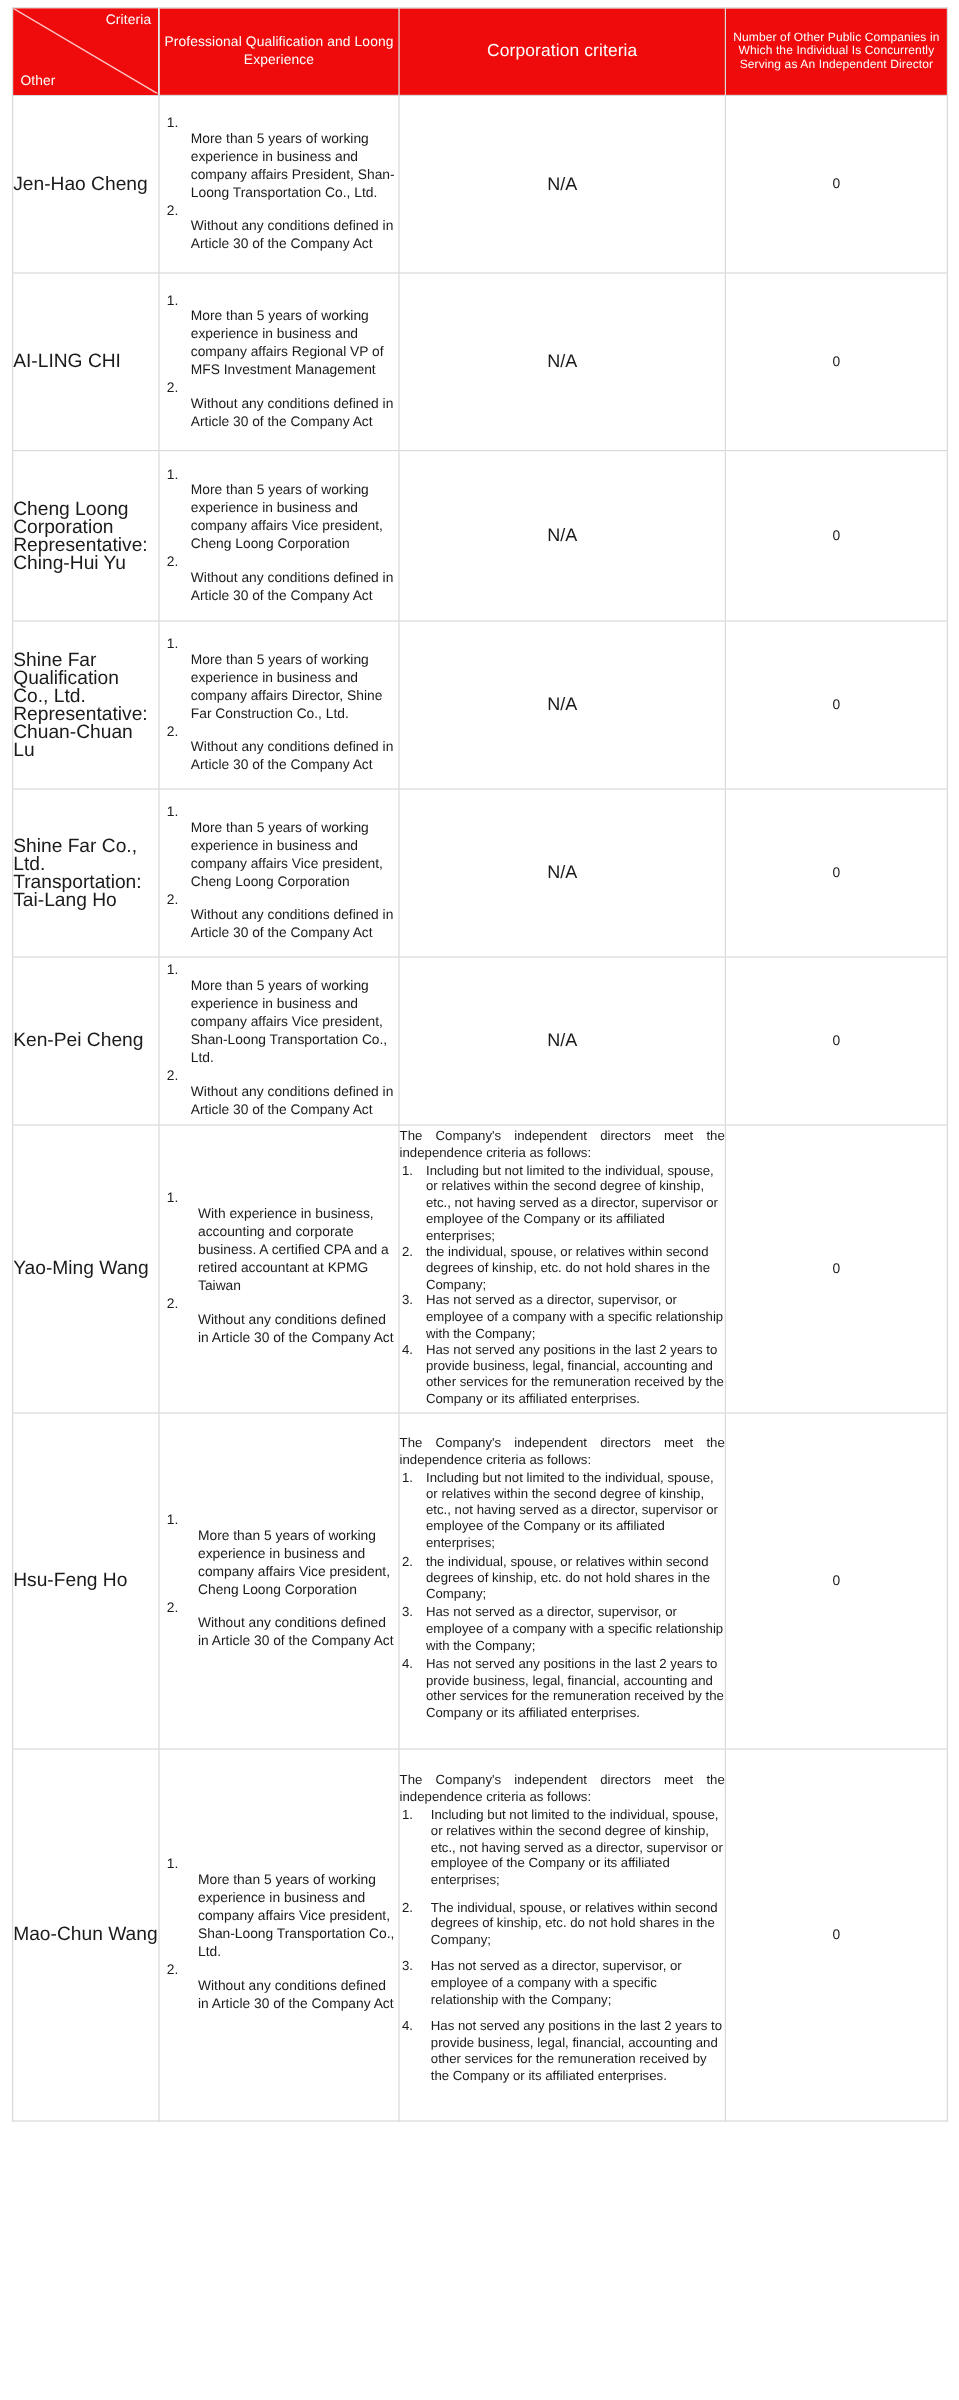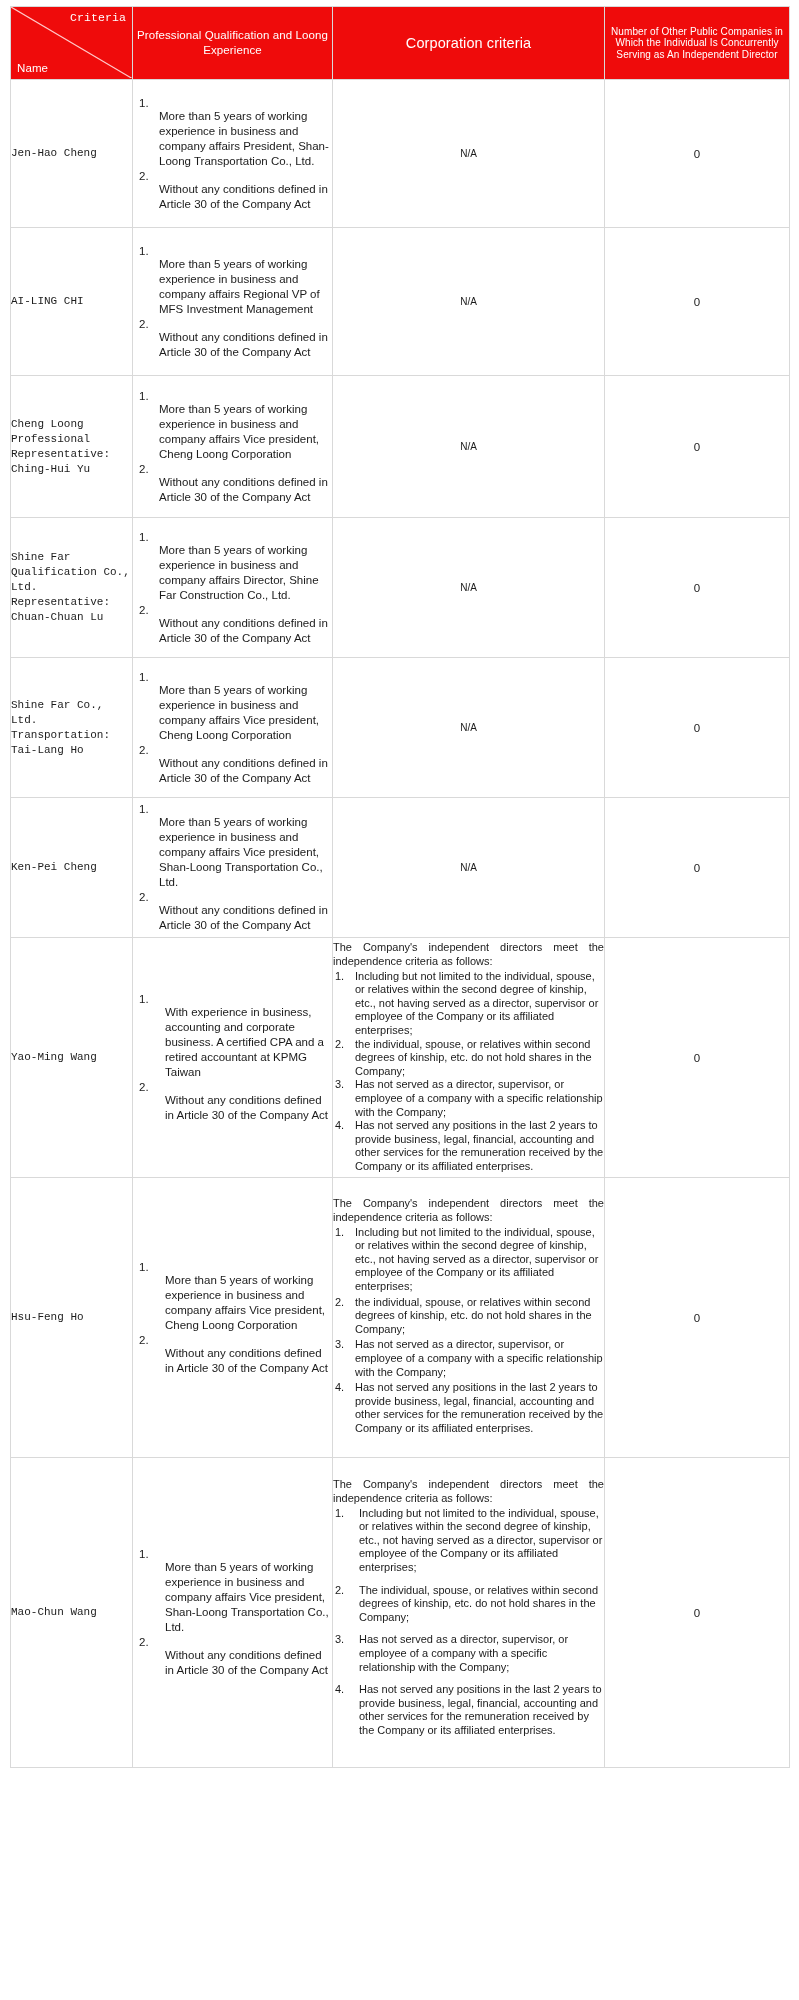--- a/index.html
+++ b/index.html
@@ -45,21 +45,20 @@
   th.h-diag .diag-line {
     position: absolute;
     left: 0; top: 0; right: 0; bottom: 0;
   }
   th.h-diag .crit {
     position: absolute;
     top: 4px;
     right: 6px;
     font-size: 11.5px;
     line-height: 13px;
-    font-family: Liberation Mono, monospace;
   }
   th.h-diag .nm {
     position: absolute;
     bottom: 4px;
     left: 6px;
     font-size: 11.5px;
     line-height: 13px;
   }
   th.h-prof {
     font-size: 11.5px;
@@ -77,42 +76,41 @@
     padding: 4px 5px;
   }
   
   col.c-name  { width: 122px; }
   col.c-prof  { width: 200px; }
   col.c-indep { width: 272px; }
   col.c-num   { width: 185px; }
 
   
   td.c-name {
-    font-size: 11px;
+    font-size: 16px;
     line-height: 15px;
     color: #1b1b1b;
     padding: 6px 8px 6px 9px;
     vertical-align: middle;
-    font-family: Liberation Mono, monospace;
   }
   td.c-prof {
     padding: 7px 6px 7px 4px;
     vertical-align: middle;
   }
   td.c-indep {
     padding: 6px 6px 6px 6px;
     vertical-align: top;
     font-size: 11px;
     line-height: 13.6px;
     color: #1b1b1b;
   }
   td.c-indep.na {
     vertical-align: middle;
     text-align: center;
-    font-size: 10px;
+    font-size: 15px;
   }
   td.c-num {
     text-align: center;
     font-size: 11.5px;
     color: #1b1b1b;
     vertical-align: middle;
   }
 
   
   ol.numlist {
@@ -174,21 +172,21 @@
         <col class="c-indep">
         <col class="c-num">
   </colgroup>
   <thead>
     <tr>
       <th class="h-diag">
         <svg class="diag-line" viewBox="0 0 122 72" preserveAspectRatio="none">
           <line x1="0" y1="0" x2="122" y2="72" stroke="#ffc9c9" stroke-width="1.2"></line>
         </svg>
         <span class="crit">Criteria</span>
-        <span class="nm">Name</span>
+        <span class="nm">Other</span>
       </th>
       <th class="h-prof">Professional Qualification and Loong Experience</th>
       <th class="h-indep">Corporation criteria</th>
       <th class="h-num">Number of Other Public Companies in Which the Individual Is Concurrently Serving as An Independent Director</th>
     </tr>
   </thead>
   <tbody id="tbody">
         <tr style="height: 148px;">
           <td class="c-name">Jen-Hao Cheng</td>
           <td class="c-prof">
@@ -217,21 +215,21 @@
               <li>
                 <span class="mk">2.</span>
                 <span class="bd">Without any conditions defined in Article 30 of the Company Act</span>
               </li>
             </ol>
           </td>
           <td class="c-indep na">N/A</td>
           <td class="c-num">0</td>
         </tr>
         <tr style="height: 142px;">
-          <td class="c-name">Cheng Loong Professional Representative: Ching-Hui Yu</td>
+          <td class="c-name">Cheng Loong Corporation Representative: Ching-Hui Yu</td>
           <td class="c-prof">
             <ol class="numlist">
               <li>
                 <span class="mk">1.</span>
                 <span class="bd">More than 5 years of working experience in business and company affairs Vice president, Cheng Loong Corporation</span>
               </li>
               <li>
                 <span class="mk">2.</span>
                 <span class="bd">Without any conditions defined in Article 30 of the Company Act</span>
               </li>

